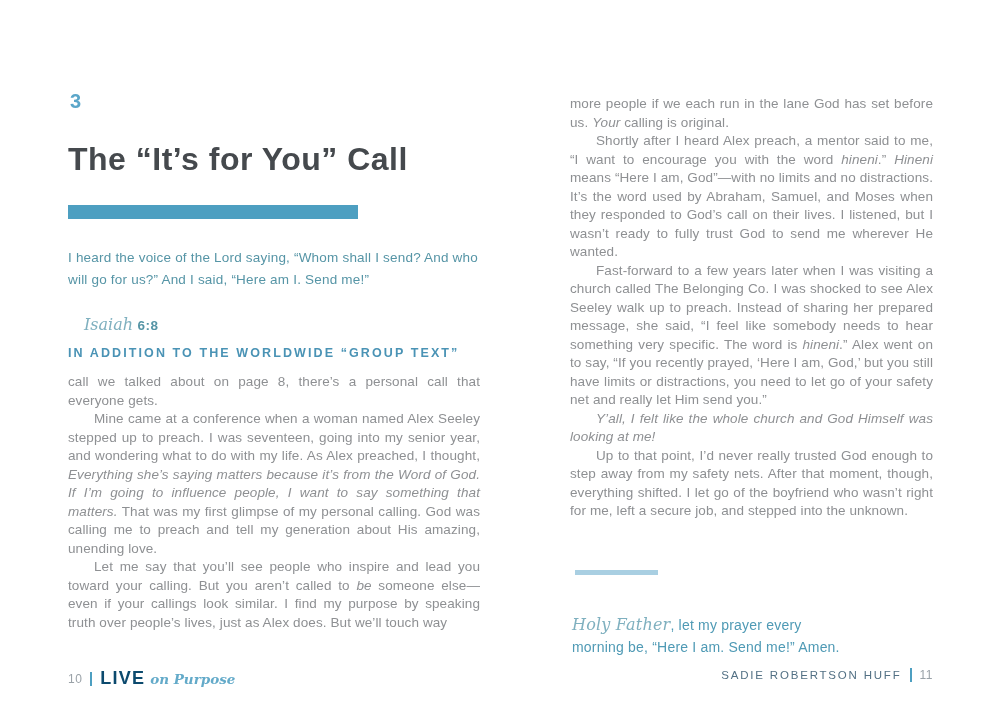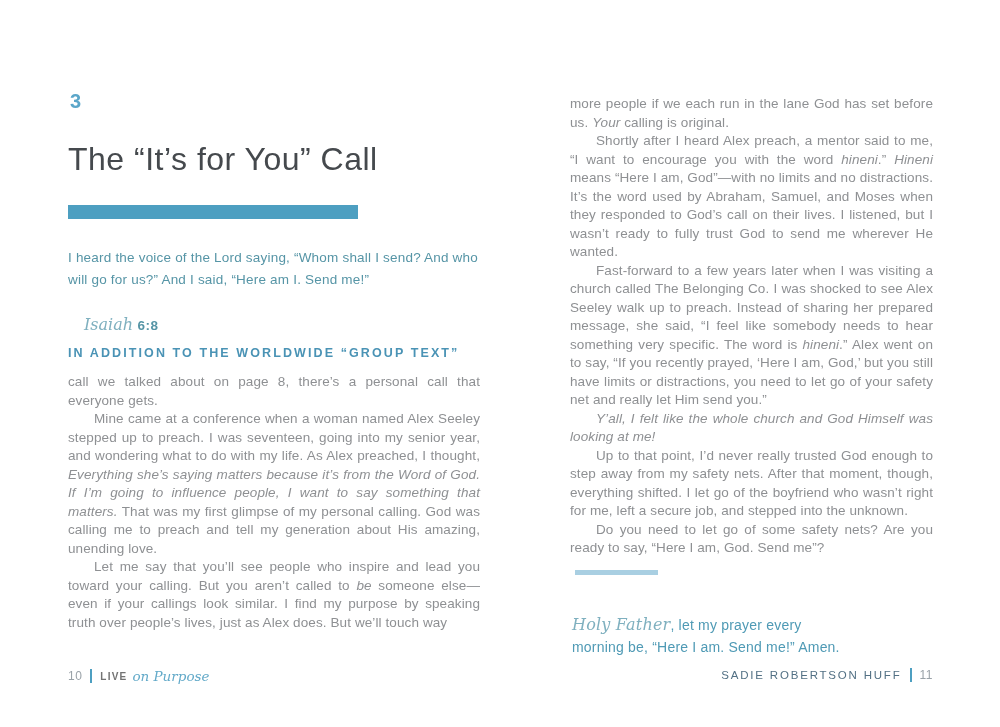--- a/index.html
+++ b/index.html
@@ -17,21 +17,21 @@
   .page.left  { left: 68px;  width: 412px; }
   .page.right { left: 570px; width: 363px; }
 
   
   .chapter-num {
     position: absolute; top: 90px; left: 2px;
     font-size: 20px; font-weight: 700; color: #5ba6c9;
   }
   .chapter-title {
     position: absolute; top: 141px; left: 0; margin: 0;
-    font-size: 32px; font-weight: 400; letter-spacing: 0.5px;
+    font-size: 32px; font-weight: 700; letter-spacing: 0.5px;
     color: #45494d; white-space: nowrap;
   }
   .accent-bar {
     position: absolute; top: 205px; left: 0;
     width: 290px; height: 14px; background: #4d9fc1;
   }
   .epigraph {
     position: absolute; top: 247px; left: 0; margin: 0;
     width: 412px; font-size: 13.5px; line-height: 22px;
     color: #5695a6; letter-spacing: 0.2px;
@@ -72,24 +72,24 @@
 
   
   .folio {
     position: absolute; top: 668px; left: 0; width: 100%;
     display: flex; align-items: center; gap: 8px;
     font-size: 12px;
   }
   .folio-right { justify-content: flex-end; }
   .pagenum { color: #9aa2a8; letter-spacing: 0.5px; }
   .pipe { display: inline-block; width: 2px; height: 14px; background: #4d9fc1; }
-  .book-main { font-weight: 700; letter-spacing: 1.2px; color: #737373; font-size: 10px; }
+  .book-main { font-weight: 700; letter-spacing: 1.2px; color: #0c4a6e; font-size: 18px; }
   .book-script {
     font-family: "DejaVu Serif", serif; font-style: italic;
-    color: #63aac9; font-size: 13.5px; margin-left: -3px;
+    color: #63aac9; font-size: 13.5px; margin-left: -3px; font-weight: bold;
   }
   .author { font-weight: 400; letter-spacing: 1.8px; color: #527084; font-size: 11.5px; }
 </style>
 </head>
 <body>
 
 <div class="spread">
 
   <section class="page left">
     <div class="chapter-num">3</div>
@@ -119,21 +119,20 @@
     </footer>
   </section>
 
   <section class="page right">
     <div class="body-text bt-right">
       <p class="noindent"><span>more people if we each run in the lane God has set before us. </span><span class="em">Your</span><span> calling is original.</span></p>
       <p class="indent"><span>Shortly after I heard Alex preach, a mentor said to me, “I want to encourage you with the word </span><span class="em">hineni</span><span>.” </span><span class="em">Hineni</span><span> means “Here I am, God”—with no limits and no distractions. It’s the word used by Abraham, Samuel, and Moses when they responded to God’s call on their lives. I listened, but I wasn’t ready to fully trust God to send me wherever He wanted.</span></p>
       <p class="indent"><span>Fast-forward to a few years later when I was visiting a church called The Belonging Co. I was shocked to see Alex Seeley walk up to preach. Instead of sharing her prepared message, she said, “I feel like somebody needs to hear something very specific. The word is </span><span class="em">hineni</span><span>.” Alex went on to say, “If you recently prayed, ‘Here I am, God,’ but you still have limits or distractions, you need to let go of your safety net and really let Him send you.”</span></p>
       <p class="indent em"><span class="em">Y’all, I felt like the whole church and God Himself was looking at me!</span></p>
       <p class="indent"><span>Up to that point, I’d never really trusted God enough to step away from my safety nets. After that moment, though, everything shifted. I let go of the boyfriend who wasn’t right for me, left a secure job, and stepped into the unknown.</span></p>
-      <p class="indent"><span>Do you need to let go of some safety nets? Are you ready to say, “Here I am, God. Send me”?</span></p>
     </div>
 
     <div class="prayer-divider"></div>
 
     <p class="prayer">
       <span class="script">Holy Father</span><span>, let my prayer every morning be, “Here I am. Send me!” Amen.</span>
     </p>
 
     <footer class="folio folio-right">
       <span class="author">SADIE ROBERTSON HUFF</span>

